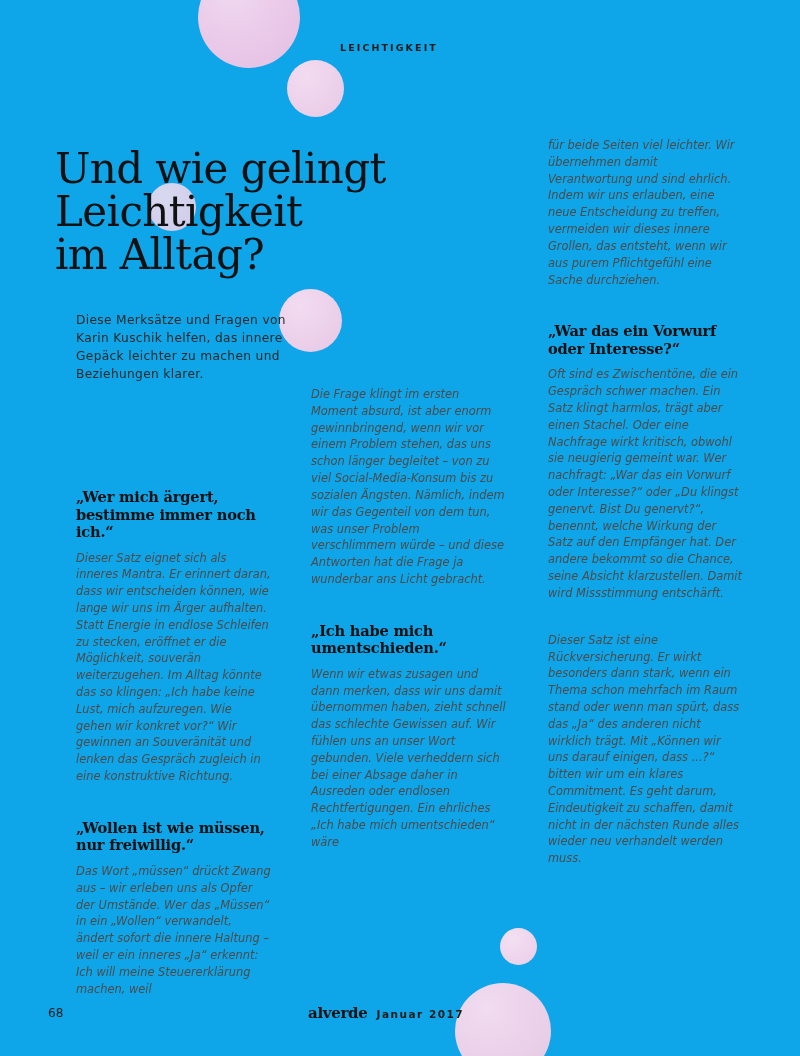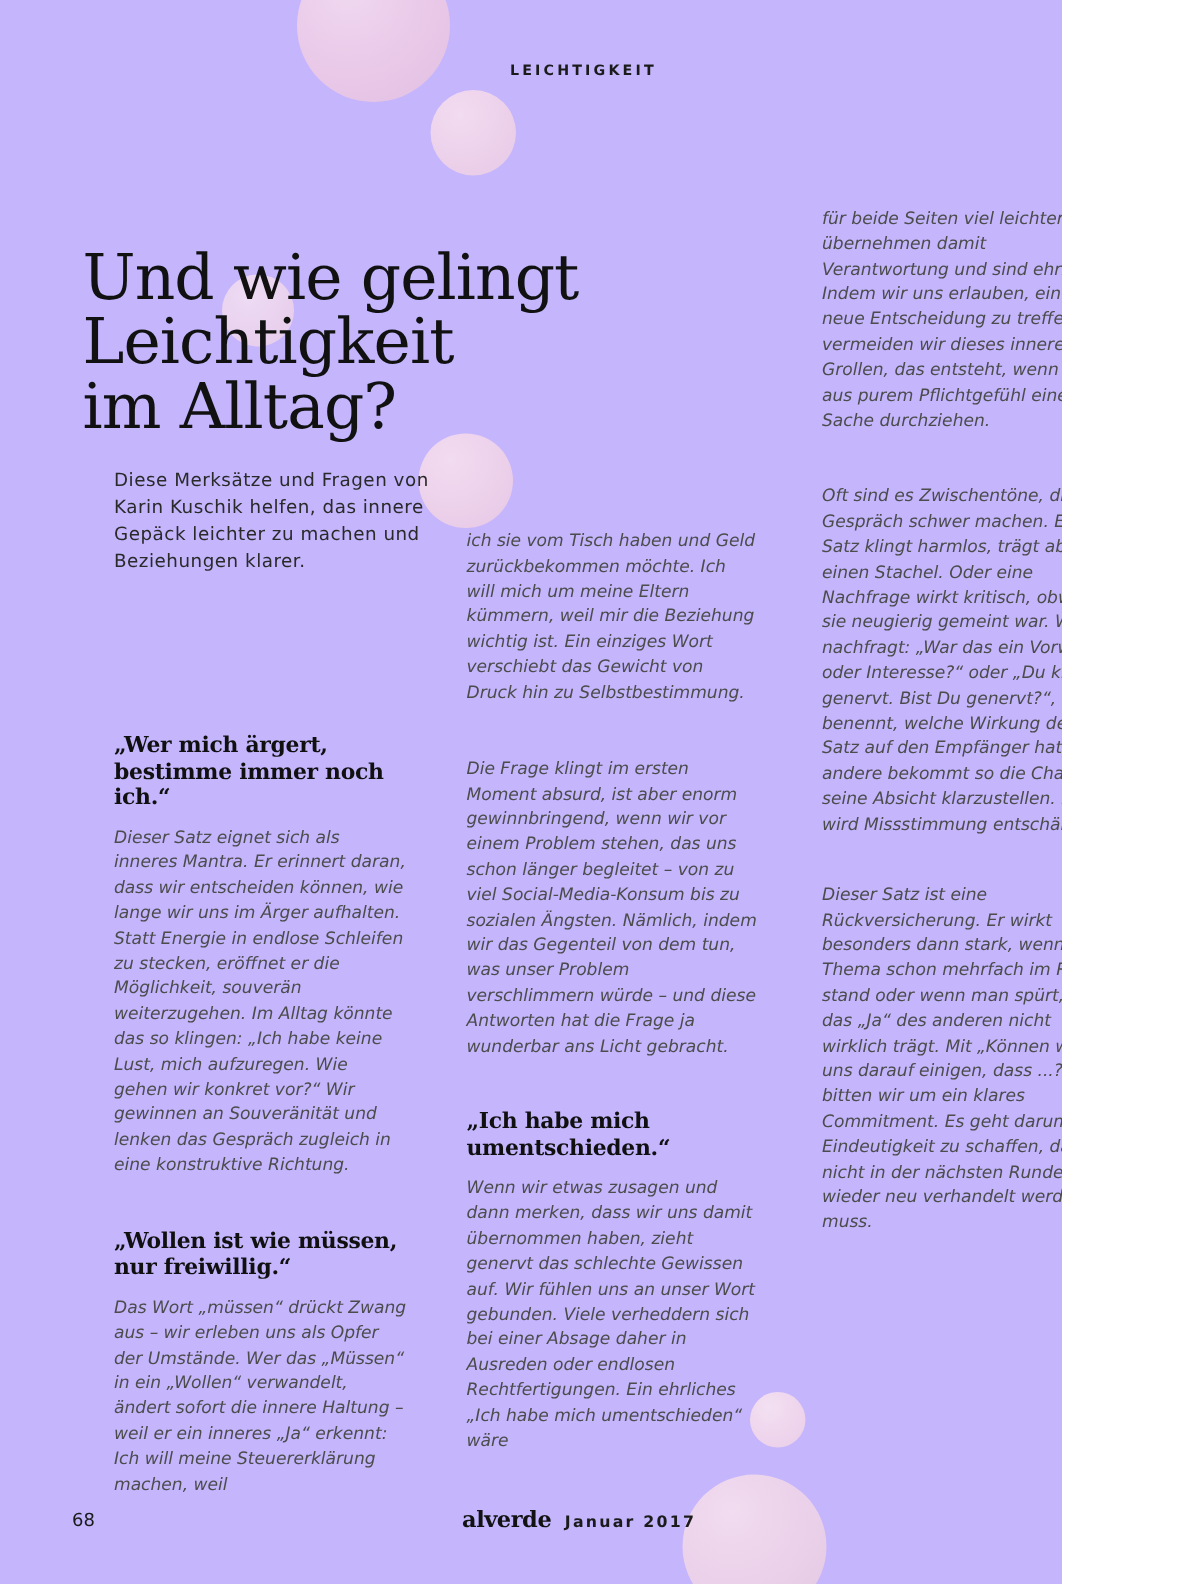--- a/index.html
+++ b/index.html
@@ -4,23 +4,23 @@
 <title>alverde — Leichtigkeit</title>
 <style>
   html, body {
     margin: 0;
     padding: 0;
     background: #ffffff;
   }
 
   .page {
     position: relative;
-    width: 708px;
+    width: 800px;
     height: 1056px;
-    background: #c4b5fd;
+    background: #0ea5e9;
     overflow: hidden;
     font-family: "DejaVu Sans", sans-serif;
     -webkit-font-smoothing: antialiased;
   }
 
   
   .bubble {
     position: absolute;
     border-radius: 50%;
     pointer-events: none;
@@ -48,21 +48,21 @@
     font-size: 9.5px;
     font-weight: 700;
     letter-spacing: 2.1px;
     color: #1b1b1b;
   }
 
   
   .headline {
     position: absolute;
     left: 55px;
-    top: 136px;
+    top: 120px;
     width: 430px;
     font-family: "DejaVu Serif", serif;
     font-size: 42px;
     line-height: 1.02;
     font-weight: 400;
     letter-spacing: -0.6px;
     color: #111111;
     z-index: 3;
   }
   .headline span { display: block; white-space: nowrap; }
@@ -175,40 +175,38 @@
       <p class="body">Dieser Satz eignet sich als inneres Mantra. Er erinnert daran, dass wir entscheiden können, wie lange wir uns im Ärger aufhalten. Statt Energie in endlose Schleifen zu stecken, eröffnet er die Möglichkeit, souverän weiterzugehen. Im Alltag könnte das so klingen: „Ich habe keine Lust, mich aufzuregen. Wie gehen wir konkret vor?“ Wir gewinnen an Souveränität und lenken das Gespräch zugleich in eine konstruktive Richtung.</p>
     </div>
     <div class="gap"></div>
     <div class="block">
       <h2 class="sub">„Wollen ist wie müssen, nur freiwillig.“</h2>
       <p class="body">Das Wort „müssen“ drückt Zwang aus – wir erleben uns als Opfer der Umstände. Wer das „Müssen“ in ein „Wollen“ verwandelt, ändert sofort die innere Haltung – weil er ein inneres „Ja“ erkennt: Ich will meine Steuererklärung machen, weil</p>
     </div>
   </div>
 
   <div class="col col-2">
-    <div class="block">
-      <p class="body">ich sie vom Tisch haben und Geld zurückbekommen möchte. Ich will mich um meine Eltern kümmern, weil mir die Beziehung wichtig ist. Ein einziges Wort verschiebt das Gewicht von Druck hin zu Selbstbestimmung.</p>
-    </div>
     <div class="gap"></div>
     <div class="block">
       <p class="body">Die Frage klingt im ersten Moment absurd, ist aber enorm gewinnbringend, wenn wir vor einem Problem stehen, das uns schon länger begleitet – von zu viel Social-Media-Konsum bis zu sozialen Ängsten. Nämlich, indem wir das Gegenteil von dem tun, was unser Problem verschlimmern würde – und diese Antworten hat die Frage ja wunderbar ans Licht gebracht.</p>
     </div>
     <div class="gap"></div>
     <div class="block">
       <h2 class="sub">„Ich habe mich umentschieden.“</h2>
-      <p class="body">Wenn wir etwas zusagen und dann merken, dass wir uns damit übernommen haben, zieht genervt das schlechte Gewissen auf. Wir fühlen uns an unser Wort gebunden. Viele verheddern sich bei einer Absage daher in Ausreden oder endlosen Rechtfertigungen. Ein ehrliches „Ich habe mich umentschieden“ wäre</p>
+      <p class="body">Wenn wir etwas zusagen und dann merken, dass wir uns damit übernommen haben, zieht schnell das schlechte Gewissen auf. Wir fühlen uns an unser Wort gebunden. Viele verheddern sich bei einer Absage daher in Ausreden oder endlosen Rechtfertigungen. Ein ehrliches „Ich habe mich umentschieden“ wäre</p>
     </div>
   </div>
 
   <div class="col col-3">
     <div class="block">
       <p class="body">für beide Seiten viel leichter. Wir übernehmen damit Verantwortung und sind ehrlich. Indem wir uns erlauben, eine neue Entscheidung zu treffen, vermeiden wir dieses innere Grollen, das entsteht, wenn wir aus purem Pflichtgefühl eine Sache durchziehen.</p>
     </div>
     <div class="gap"></div>
     <div class="block">
+      <h2 class="sub">„War das ein Vorwurf oder Interesse?“</h2>
       <p class="body">Oft sind es Zwischentöne, die ein Gespräch schwer machen. Ein Satz klingt harmlos, trägt aber einen Stachel. Oder eine Nachfrage wirkt kritisch, obwohl sie neugierig gemeint war. Wer nachfragt: „War das ein Vorwurf oder Interesse?“ oder „Du klingst genervt. Bist Du genervt?“, benennt, welche Wirkung der Satz auf den Empfänger hat. Der andere bekommt so die Chance, seine Absicht klarzustellen. Damit wird Missstimmung entschärft.</p>
     </div>
     <div class="gap-sm"></div>
     <div class="block">
       <p class="body">Dieser Satz ist eine Rückversicherung. Er wirkt besonders dann stark, wenn ein Thema schon mehrfach im Raum stand oder wenn man spürt, dass das „Ja“ des anderen nicht wirklich trägt. Mit „Können wir uns darauf einigen, dass ...?“ bitten wir um ein klares Commitment. Es geht darum, Eindeutigkeit zu schaffen, damit nicht in der nächsten Runde alles wieder neu verhandelt werden muss.</p>
     </div>
   </div>
 
   <div class="folio">68</div>
   <div class="footer-center">

